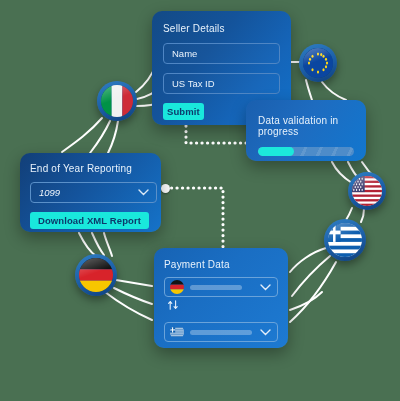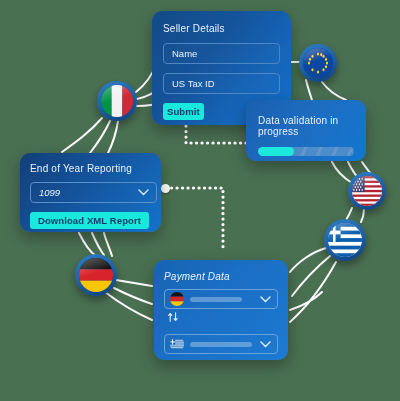--- a/index.html
+++ b/index.html
@@ -100,24 +100,23 @@
     color: #f0f6fc;
     font-size: 9.5px;
     font-style: italic;
   }
   .select .chev { margin-left: auto; }
   .chev svg { display: block; }
   #download-btn { height: 17px; width: 119px; }
 
   
   #payment {
-    left: 154px; top: 260px; width: 134px; height: 100px;
+    left: 154px; top: 248px; width: 134px; height: 100px;
     background: linear-gradient(135deg, #1763b4 0%, #1a6ec3 40%, #1d7ad2 100%);
     padding: 11px 10px 0 10px;
-    font-style: italic;
   }
   .pay-row {
     margin-top: 7px;
     height: 20px;
     border: 1px solid #6aa3da;
     border-radius: 4px;
     display: flex; align-items: center;
     padding: 0 6px 0 5px;
     gap: 6px;
   }

